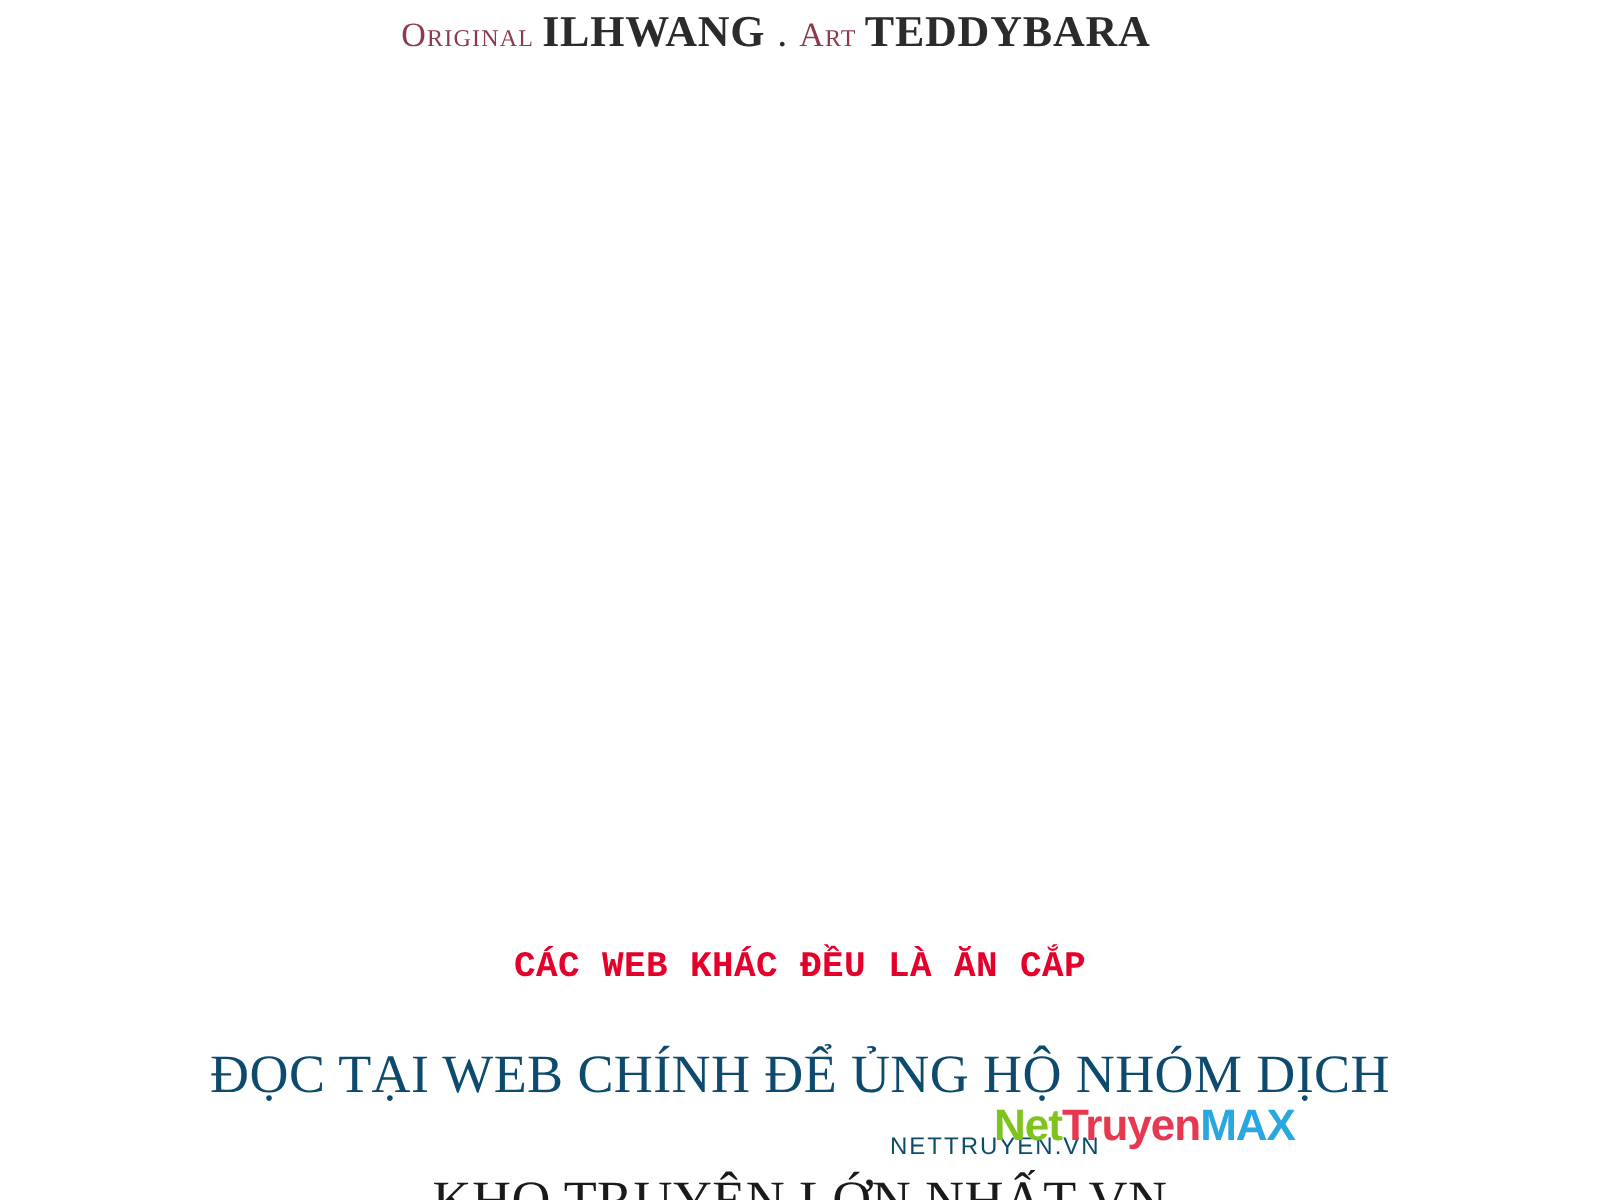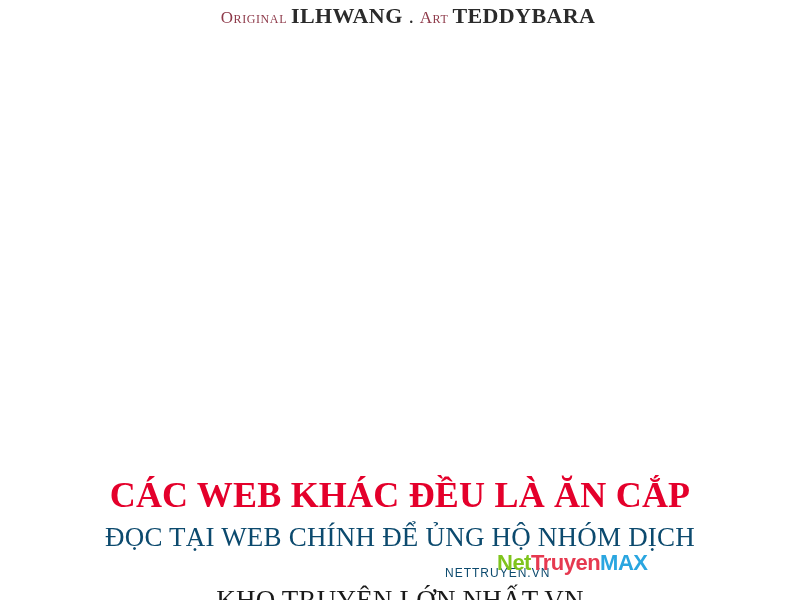--- a/index.html
+++ b/index.html
@@ -17,21 +17,20 @@
   }
 
   
   .credits {
     position: absolute;
     top: 0;
     left: 0;
     width: 776px;
     text-align: center;
     user-select: none;
-    padding-left: 20px;
   }
   .credits-line {
     white-space: nowrap;
     line-height: 1.25;
   }
   .credits-line-1 { margin-top: 2px; }
   .credits-line-2 { margin-top: 6px; }
 
   .cred-small {
     font-family: "Liberation Serif", serif;
@@ -58,23 +57,23 @@
   .notice {
     position: absolute;
     left: 0;
     width: 800px;
     text-align: center;
     user-select: none;
   }
   .notice-1 {
     top: 474px;
     color: #e4002b;
-    font-family: Liberation Serif, serif;
+    font-family: Liberation Mono, monospace;
     font-weight: bold;
-    font-size: 36px;
+    font-size: 18px;
     letter-spacing: 0.2px;
     white-space: nowrap;
   }
   .notice-2 {
     top: 522px;
     color: #0c4a6e;
     font-family: "Liberation Serif", serif;
     font-size: 27px;
     letter-spacing: 0.2px;
     white-space: nowrap;

